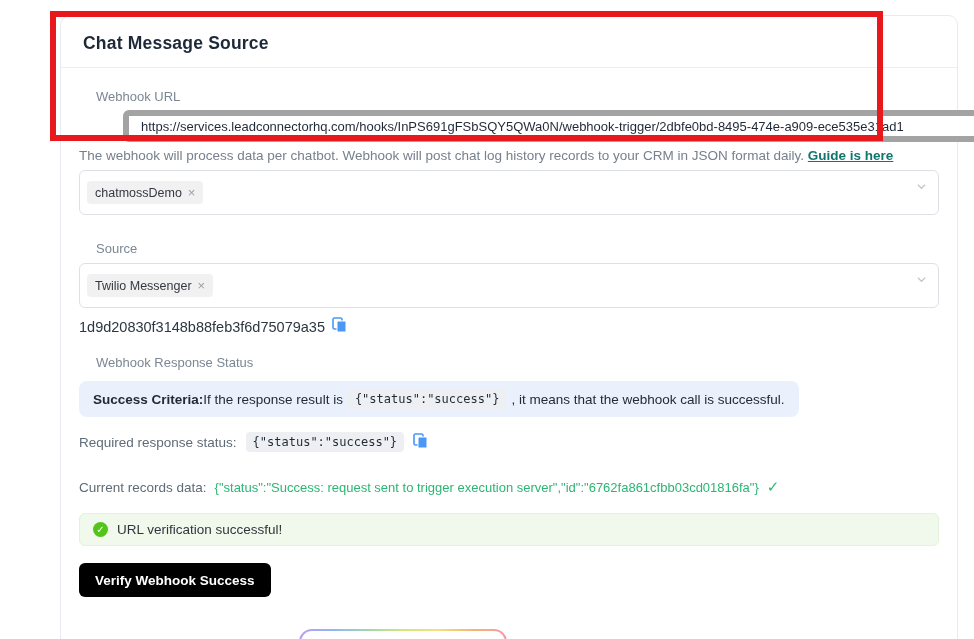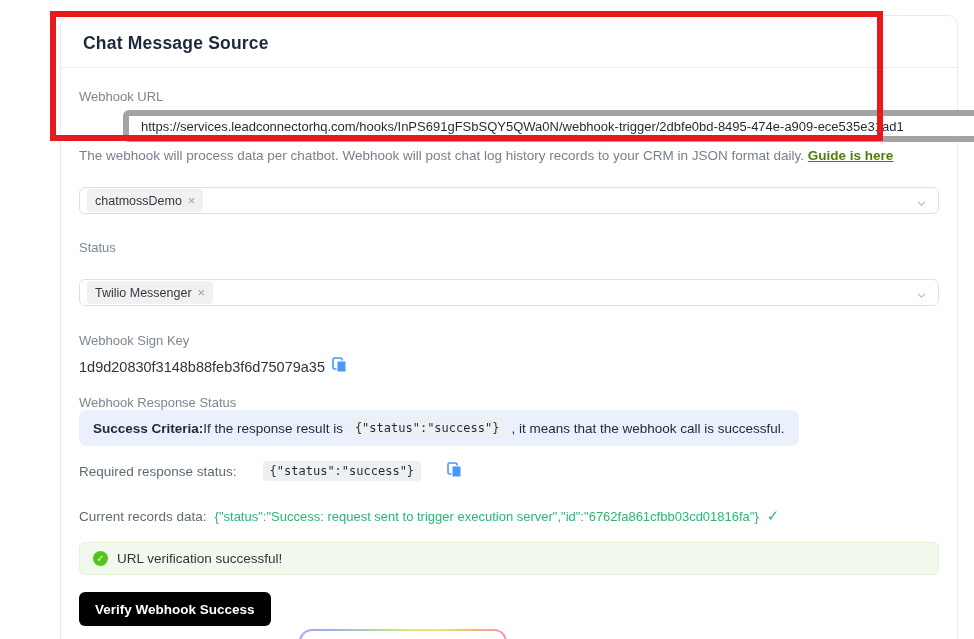--- a/index.html
+++ b/index.html
@@ -27,20 +27,21 @@
     font-size: 17.5px;
     font-weight: bold;
     color: #1d2939;
     letter-spacing: 0.2px;
   }
   .card-body { padding: 0 18px; }
   .field-label {
     font-size: 13px;
     color: #7b8794;
     display: block;
+    margin-left: 17px;
   }
   .lbl-url { margin-top: 21px; }
   .url-input {
     margin-top: 6px;
     width: 100%;
     height: 32px;
     border: 6px solid #a3a3a3;
     border-radius: 6px;
     padding: 0 12px;
     font-size: 13px;
@@ -49,30 +50,30 @@
     background: #fff;
     outline: none;
     margin-left: 44px;
   }
   .help-text {
     margin-top: 6px;
     font-size: 13.5px;
     color: #76818d;
   }
   .help-link {
-    color: #4d7c0f;
+    color: #0f766e;
     font-weight: bold;
     text-decoration: underline;
     cursor: pointer;
   }
   .lbl-chatbot { margin-top: 30px; }
   .lbl-source { margin-top: 26px; }
   .multi-select {
-    margin-top: 24px;
-    height: 27px;
+    margin-top: 7px;
+    height: 45px;
     border: 1px solid #dde1e6;
     border-radius: 6px;
     display: flex;
     align-items: center;
     padding: 0 10px 0 7px;
     position: relative;
     background: #fff;
     cursor: pointer;
   }
   .chip {
@@ -102,20 +103,21 @@
     margin-top: 9px;
     display: flex;
     align-items: center;
     gap: 7px;
     font-size: 14.5px;
     color: #2d3643;
   }
   .copy-icon { cursor: pointer; display: inline-block; }
   .lbl-respstatus { margin-top: 19px; }
   .criteria-box {
+    margin-top: 11px;
     display: inline-flex;
     align-items: center;
     background: #eaf1fc;
     border-radius: 8px;
     padding: 8px 14px;
     font-size: 13.5px;
     color: #242b33;
     white-space: nowrap;
   }
   .criteria-box b { font-weight: bold; }
@@ -127,21 +129,21 @@
     padding: 3px 7px;
     margin: 0 5px;
     color: #1f2a37;
   }
   .required-row {
     margin-top: 15px;
     display: flex;
     align-items: center;
     font-size: 13.5px;
     color: #5f6b76;
-    gap: 21px;
+    gap: 4px;
   }
   .current-row {
     margin-top: 26px;
     display: flex;
     align-items: center;
     font-size: 13.5px;
     color: #5f6b76;
     gap: 8px;
     white-space: nowrap;
   }
@@ -222,32 +224,31 @@
     <div class="multi-select">
       <span class="chip">
         <span>chatmossDemo</span>
         <span class="chip-close">×</span>
       </span>
       <svg class="chevron" viewBox="0 0 10 10">
           <polyline points="1,3 5,7 9,3" fill="none" stroke="#c0c6cc" stroke-width="1.4"></polyline>
         </svg>
     </div>
 
-    <label class="field-label lbl-source">Status</label>
+    <label class="field-label lbl-source">Source</label>
     <div class="multi-select">
       <span class="chip">
         <span>Twilio Messenger</span>
         <span class="chip-close">×</span>
       </span>
       <svg class="chevron" viewBox="0 0 10 10">
           <polyline points="1,3 5,7 9,3" fill="none" stroke="#c0c6cc" stroke-width="1.4"></polyline>
         </svg>
     </div>
 
-    <label class="field-label lbl-signkey">Webhook Sign Key</label>
     <div class="key-row">
       <span>1d9d20830f3148b88feb3f6d75079a35</span>
       <span class="copy-icon">
         <svg width="15" height="16" viewBox="0 0 15 16">
           <rect x="1" y="1" width="9" height="11" rx="1.5" fill="#ffffff" stroke="#4a97f5" stroke-width="1.6"></rect>
           <rect x="5" y="4" width="9" height="11" rx="1.5" fill="#4a97f5" stroke="#ffffff" stroke-width="1"></rect>
         </svg>
       </span>
     </div>
 

